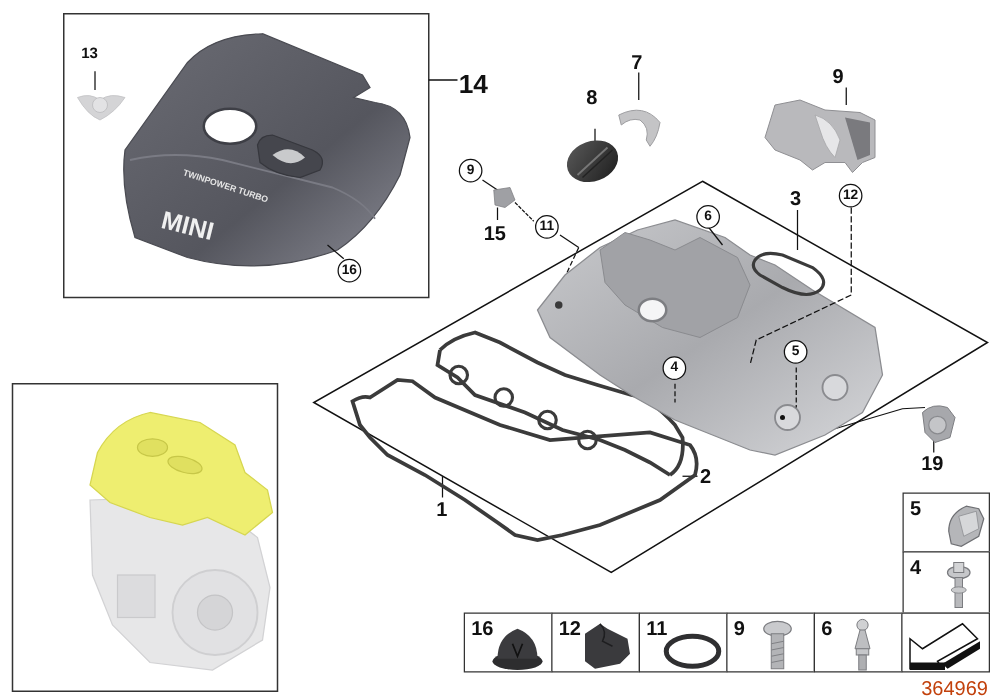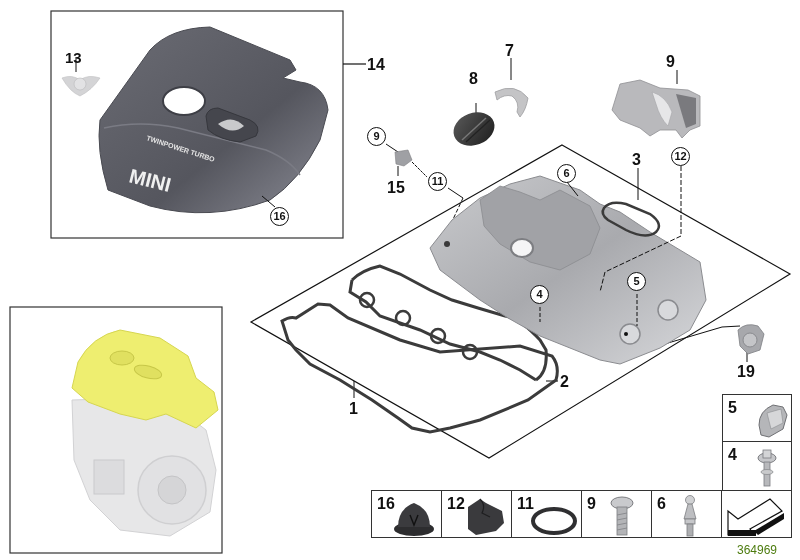--- a/index.html
+++ b/index.html
@@ -4,21 +4,21 @@
 <style>
   html, body { margin:0; padding:0; background:#ffffff; }
   body { width:800px; height:560px; position:relative; overflow:hidden; font-family:"Liberation Sans", sans-serif; }
   #stage { position:absolute; left:0; top:0; width:800px; height:560px; }
   .lbl { position:absolute; font-family:"Liberation Sans", sans-serif; font-weight:bold; font-size:15px; color:#111; line-height:1; white-space:nowrap; }
   .circ { position:absolute; width:19px; height:19px; border:1.4px solid #111; border-radius:50%; background:#fff;
           font-family:"Liberation Sans", sans-serif; font-weight:bold; font-size:11px; color:#111; display:flex; align-items:center; justify-content:center; box-sizing:border-box; line-height:1; }
   .box { position:absolute; border:1px solid #333; box-sizing:border-box; background:#fff; }
   .box .num { position:absolute; left:5px; top:4px; font-weight:bold; font-size:16px; color:#111; font-family:"Liberation Sans", sans-serif; }
   .box svg { position:absolute; left:0; top:0; }
-  .docnum { position:absolute; left:737px; top:543px; font-size:12px; color:#4d7c0f; font-family:"Liberation Sans", sans-serif;text-align:center; }
+  .docnum { position:absolute; left:737px; top:543px; font-size:16px; color:#c2410c; font-family:"Liberation Sans", sans-serif;text-align:center; }
 </style>
 </head>
 <body>
 
 <div id="stage">
 
   <svg width="800" height="560" viewBox="0 0 800 560" style="position:absolute;left:0;top:0">
     <defs>
       <linearGradient id="coverGrad" x1="0" y1="0" x2="1" y2="1">
         <stop offset="0" stop-color="#6b6c74"></stop>
@@ -142,22 +142,22 @@
       <circle cx="172" cy="490" r="34" fill="#e1e1e3" stroke="#cfcfd1" stroke-width="1.5"></circle>
       <circle cx="172" cy="490" r="14" fill="#d5d5d7" stroke="#c4c4c6" stroke-width="1"></circle>
       <rect x="94" y="460" width="30" height="34" fill="#dcdcde" stroke="#cacacc" stroke-width="1"></rect>
 
       <path d="M78,362 Q92,336 120,330 L160,338 L188,356 L196,378 L214,392 L218,410 L196,428 L166,414 L146,420 L120,414 L88,402 L72,388 Z" fill="#eeee70" stroke="#d6d650" stroke-width="1"></path>
       <ellipse cx="122" cy="358" rx="12" ry="7" fill="#e0e060" stroke="#c7c748" stroke-width="1"></ellipse>
       <ellipse cx="148" cy="372" rx="14" ry="6" fill="#e0e060" stroke="#c7c748" stroke-width="1" transform="rotate(15 148 372)"></ellipse>
     </g>
   </svg>
 
-  <span class="lbl" style="left:65px;top:50px;font-size:15px">13</span>
-  <span class="lbl" style="left:367px;top:57px;font-size:16px">14</span>
+  <span class="lbl" style="left:65px;top:36px;font-size:12px">13</span>
+  <span class="lbl" style="left:367px;top:57px;font-size:21px">14</span>
   <span class="lbl" style="left:469px;top:71px;font-size:16px">8</span>
   <span class="lbl" style="left:505px;top:43px;font-size:16px">7</span>
   <span class="lbl" style="left:666px;top:54px;font-size:16px">9</span>
   <span class="lbl" style="left:387px;top:180px;font-size:16px">15</span>
   <span class="lbl" style="left:632px;top:152px;font-size:16px">3</span>
   <span class="lbl" style="left:349px;top:401px;font-size:16px">1</span>
   <span class="lbl" style="left:560px;top:374px;font-size:16px">2</span>
   <span class="lbl" style="left:737px;top:364px;font-size:16px">19</span>
 
   <span class="circ" style="left:367px;top:127px">9</span>

